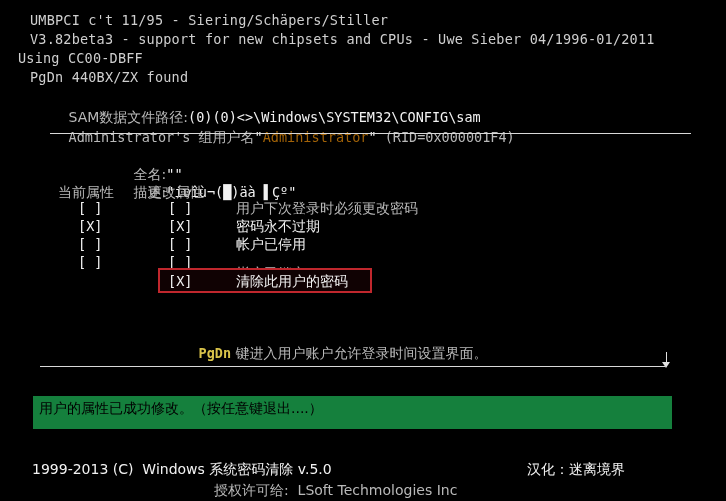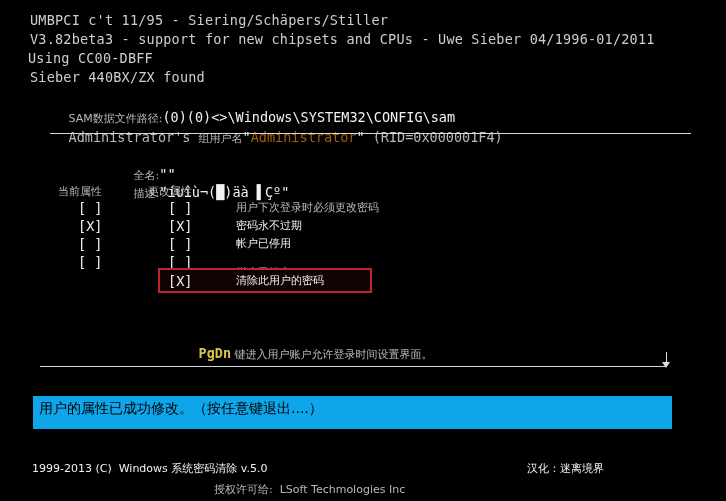--- a/index.html
+++ b/index.html
@@ -29,21 +29,21 @@
   }
 
   .cyan  { color: #a16207; }
   .yellow{ color: #d9c34a; }
   .white { color: #f2f2f2; }
   .dim   { color: #b9b9b9; }
 
   
   .cjk {
     font-family: "DejaVu Sans", "Liberation Sans", sans-serif;
-    font-size: 11px;
+    font-size: 14px;
     line-height: 18px;
   }
   .mono {
     font-family: "DejaVu Sans Mono", "Liberation Mono", monospace;
   }
 
   .sep {
     position: absolute;
     height: 1px;
     background: #d8d8d8;
@@ -64,21 +64,21 @@
   .boxbtn {
     position: absolute;
     border: 2px solid #c0272d;
     box-sizing: border-box;
     background: #100203;
   }
 
   
   .statusbar {
     position: absolute;
-    background: #0ea5e9;
+    background: #15803d;
     color: #000000;
     box-sizing: border-box;
   }
   .statusbar span {
     display: block;
     padding: 3px 0 0 6px;
     font-family: "DejaVu Sans", "Liberation Sans", sans-serif;
     font-size: 14px;
     line-height: 18px;
   }
@@ -87,23 +87,23 @@
 </style>
 </head>
 <body>
 
 <div id="screen">
 
   <div class="abs boot" style="left:30px; top:11px;">UMBPCI c't 11/95 - Siering/Schäpers/Stiller</div>
 
   <div class="abs boot" style="left:30px; top:30px;">V3.82beta3 - support for new chipsets and CPUs - Uwe Sieber 04/1996-01/2011</div>
 
-  <div class="abs boot" style="left:28px; top:49px;">Using CC00-DBFF</div>
+  <div class="abs boot" style="left:18px; top:49px;">Using CC00-DBFF</div>
 
-  <div class="abs boot" style="left:30px; top:68px;">Sieber 440BX/ZX found</div>
+  <div class="abs boot" style="left:30px; top:68px;">PgDn 440BX/ZX found</div>
 
   <div class="abs" style="left:30px; top:88px;">
     <span class="cjk dim">SAM数据文件路径:</span><span class="mono white" style="font-size:13.5px;">(0)(0)&lt;&gt;\Windows\SYSTEM32\CONFIG\sam</span>
   </div>
 
   <div class="abs" style="left:30px; top:108px;">
     <span class="mono dim" style="font-size:13.5px;">Administrator's</span><span class="mono" style="font-size:13.5px;"> </span><span class="cjk dim">组用户名</span><span class="mono white" style="font-size:13.5px;">"</span><span class="mono cyan" style="font-size:13.5px;">Administrator</span><span class="mono white" style="font-size:13.5px;">"</span><span class="mono dim" style="font-size:13.5px;"> </span><span class="mono dim" style="font-size:13.5px;">(RID=0x000001F4)</span>
   </div>
 
   <div class="sep" style="left:50px; top:133px; width:641px;"></div>

